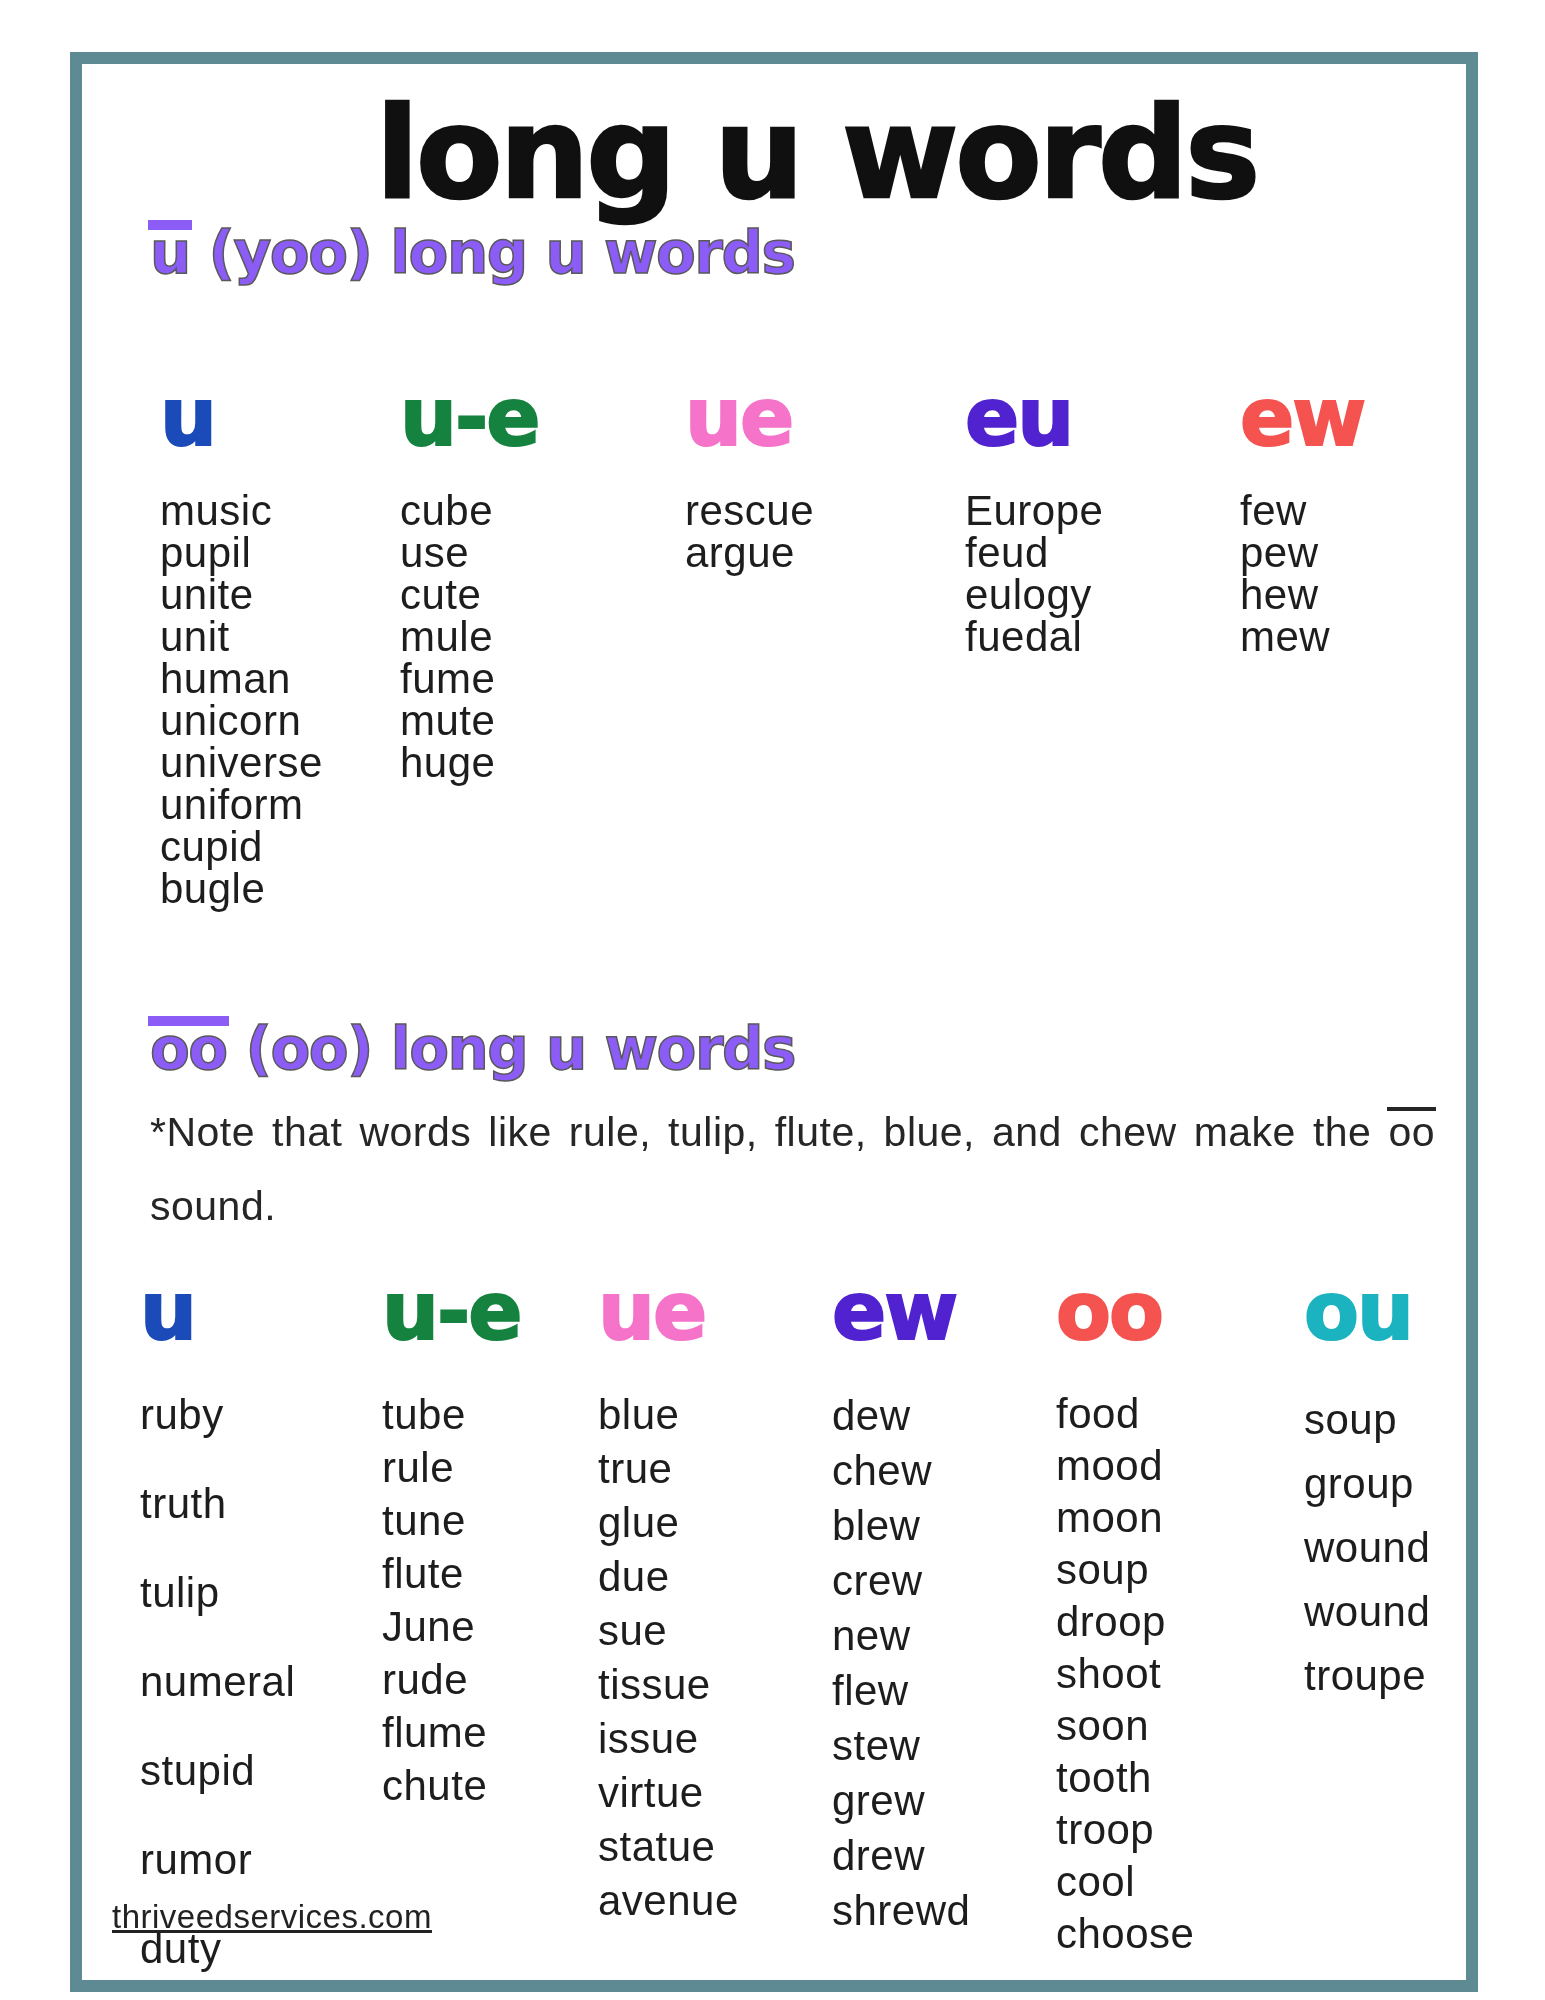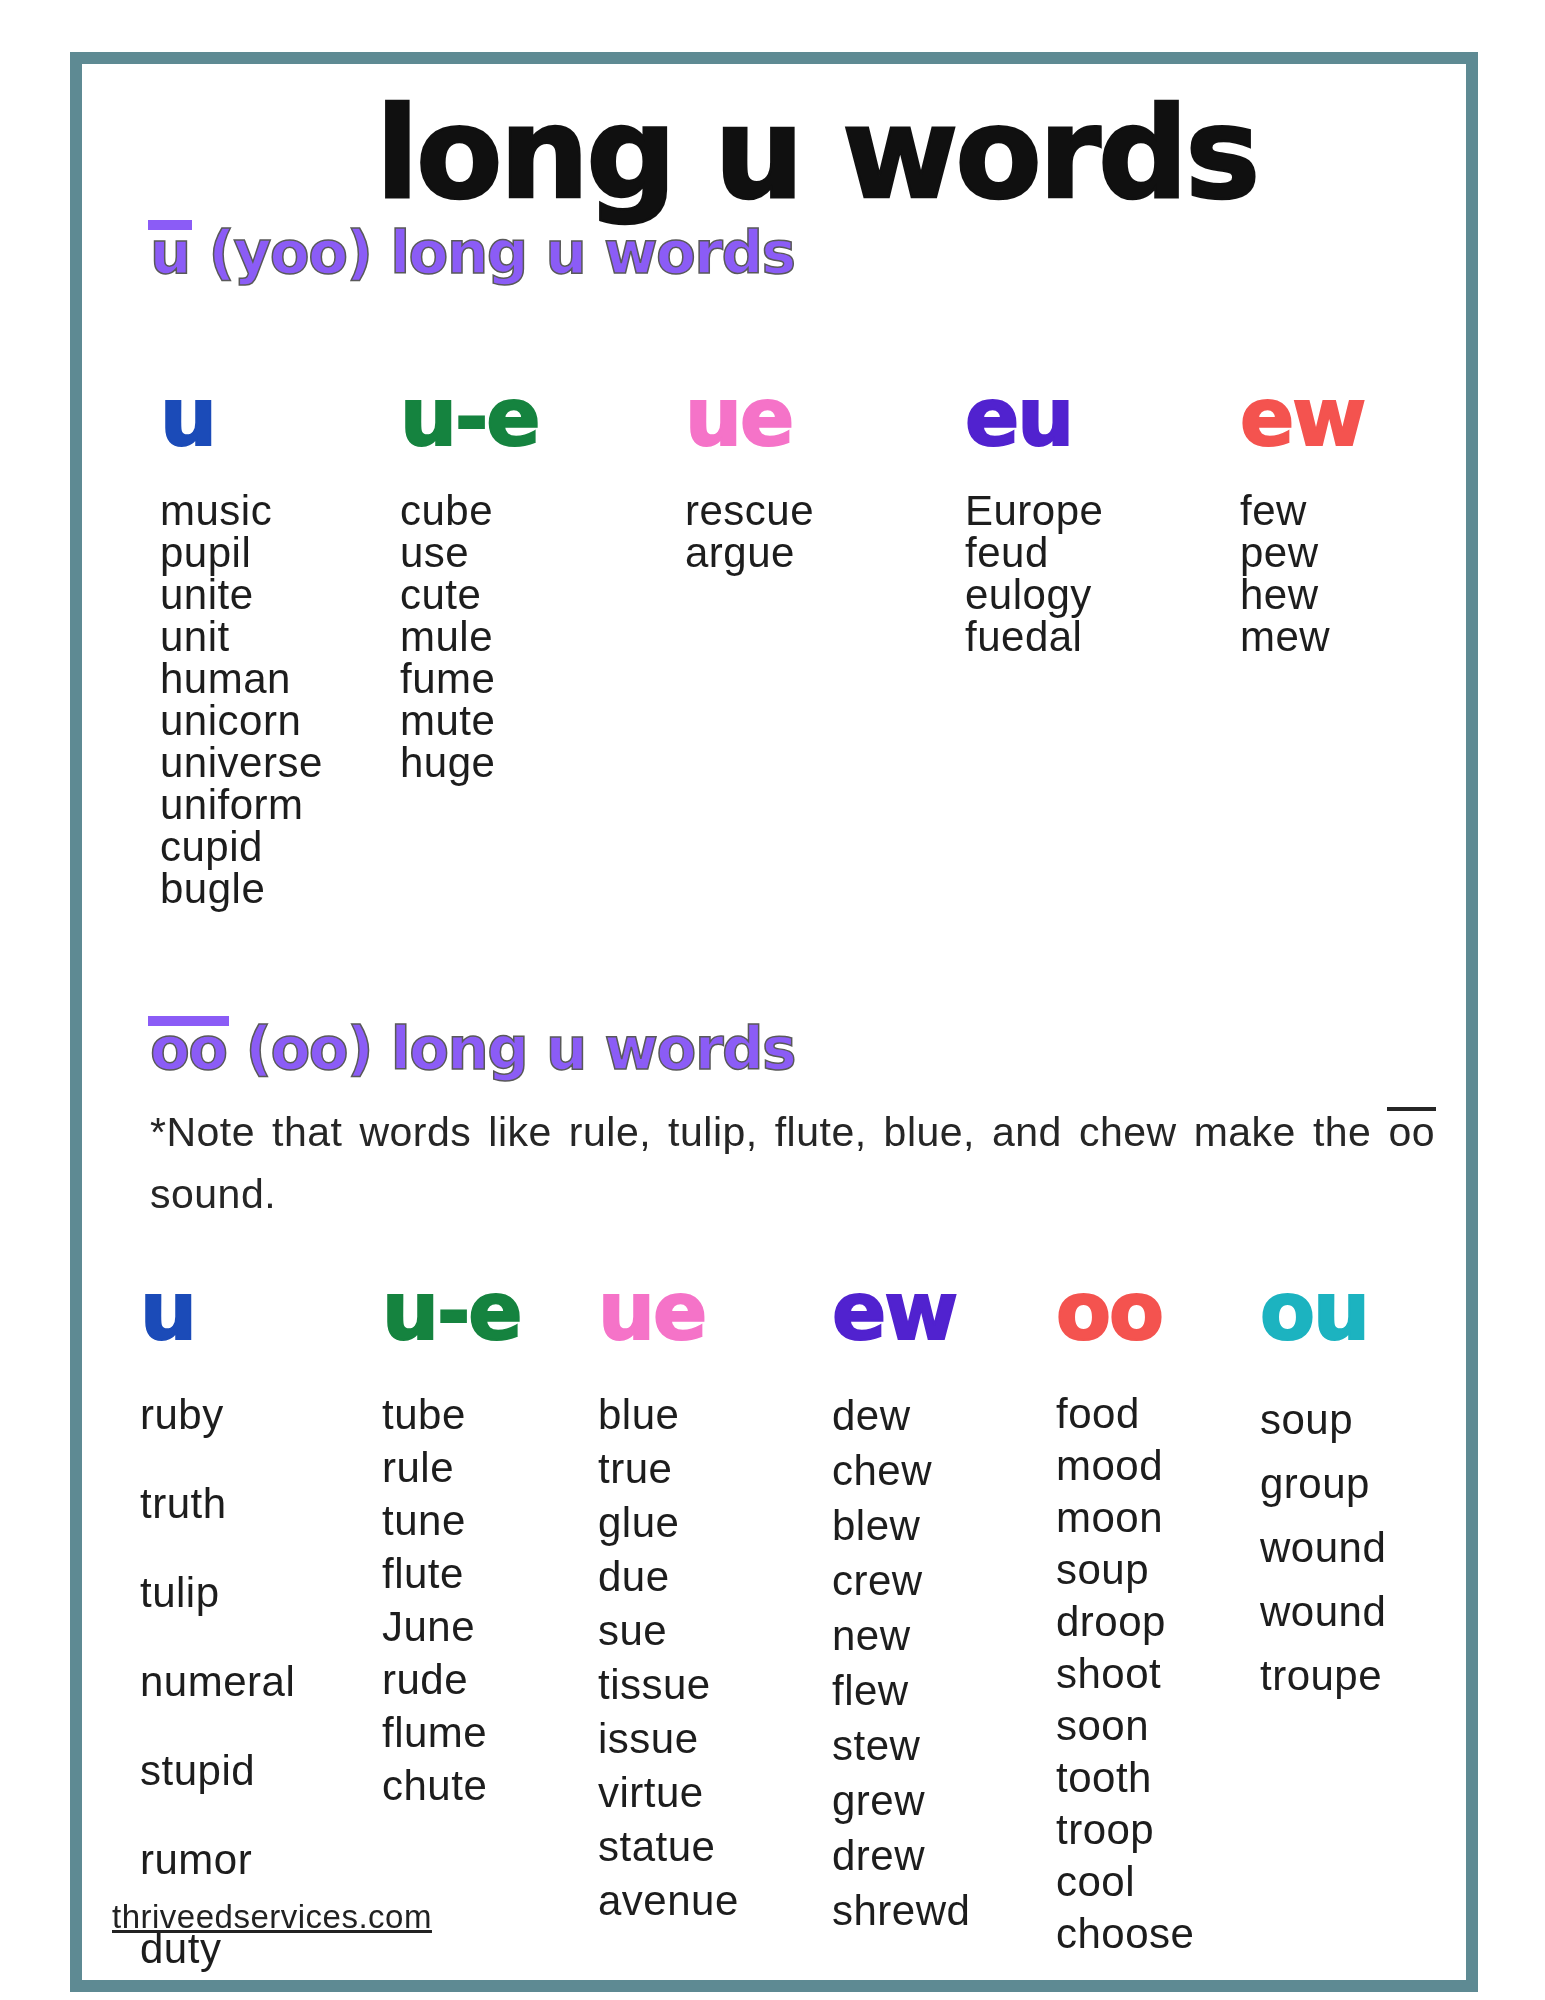--- a/index.html
+++ b/index.html
@@ -14,34 +14,34 @@
          font-size:58px;line-height:1;color:#8b5cf6;-webkit-text-stroke:1.5px #595959;
          letter-spacing:-1.5px;white-space:nowrap;}
   #s1-heading{left:150px;top:224px;}
   #s2-heading{left:150px;top:1020px;}
   .ovbar{position:relative;display:inline-block;}
   .sec-heading .ovbar::before{content:"";position:absolute;left:-2px;right:-2px;top:-4px;height:10px;
          background:currentColor;}
   .note{position:absolute;left:150px;top:1108px;width:1285px;font-size:41px;line-height:48px;
         color:#262626;letter-spacing:0.5px;}
   .note-line1{text-align:justify;text-align-last:justify;}
-  .note-line2{margin-top:14px;}
+  .note-line2{margin-top:26px;}
   .note .ovbar::before{content:"";position:absolute;left:-1px;right:-1px;top:-1px;height:4px;
         background:currentColor;}
   .col{position:absolute;}
   .s1col{top:378px;}
   .s2col{top:1272px;}
   .col-header{display:block;font-family:"DejaVu Sans",sans-serif;font-weight:bold;font-size:80px;
         line-height:1;-webkit-text-stroke:2px currentColor;letter-spacing:-2px;}
   ul.words{list-style:none;margin:0;padding:0;color:#1d1d1d;font-size:42px;letter-spacing:0.5px;}
   .s1col ul.words{margin-top:32px;}
   .s2col ul.words{margin-top:36px;}
   .s1col ul.words li{line-height:42px;}
   #s1c1{left:160px;} #s1c2{left:400px;} #s1c3{left:685px;} #s1c4{left:965px;} #s1c5{left:1240px;}
-  #s2c1{left:140px;} #s2c2{left:382px;} #s2c3{left:598px;} #s2c4{left:832px;} #s2c5{left:1056px;} #s2c6{left:1260px;}
+  #s2c1{left:140px;} #s2c2{left:382px;} #s2c3{left:598px;} #s2c4{left:832px;} #s2c5{left:1056px;} #s2c6{left:1304px;}
   #s2c1 li{line-height:53px;margin-top:36px;} #s2c2 li{line-height:53px;} #s2c3 li{line-height:54px;}
   #s2c4 li{line-height:55px;} #s2c5 li{line-height:52px;} #s2c6 li{line-height:64px;}
   .footer{position:absolute;left:112px;top:1898px;font-size:33px;color:#222222;letter-spacing:0.5px;text-decoration:underline;}
 </style>
 </head>
 <body>
 
 <div class="page">
   <div class="frame"></div>
 

